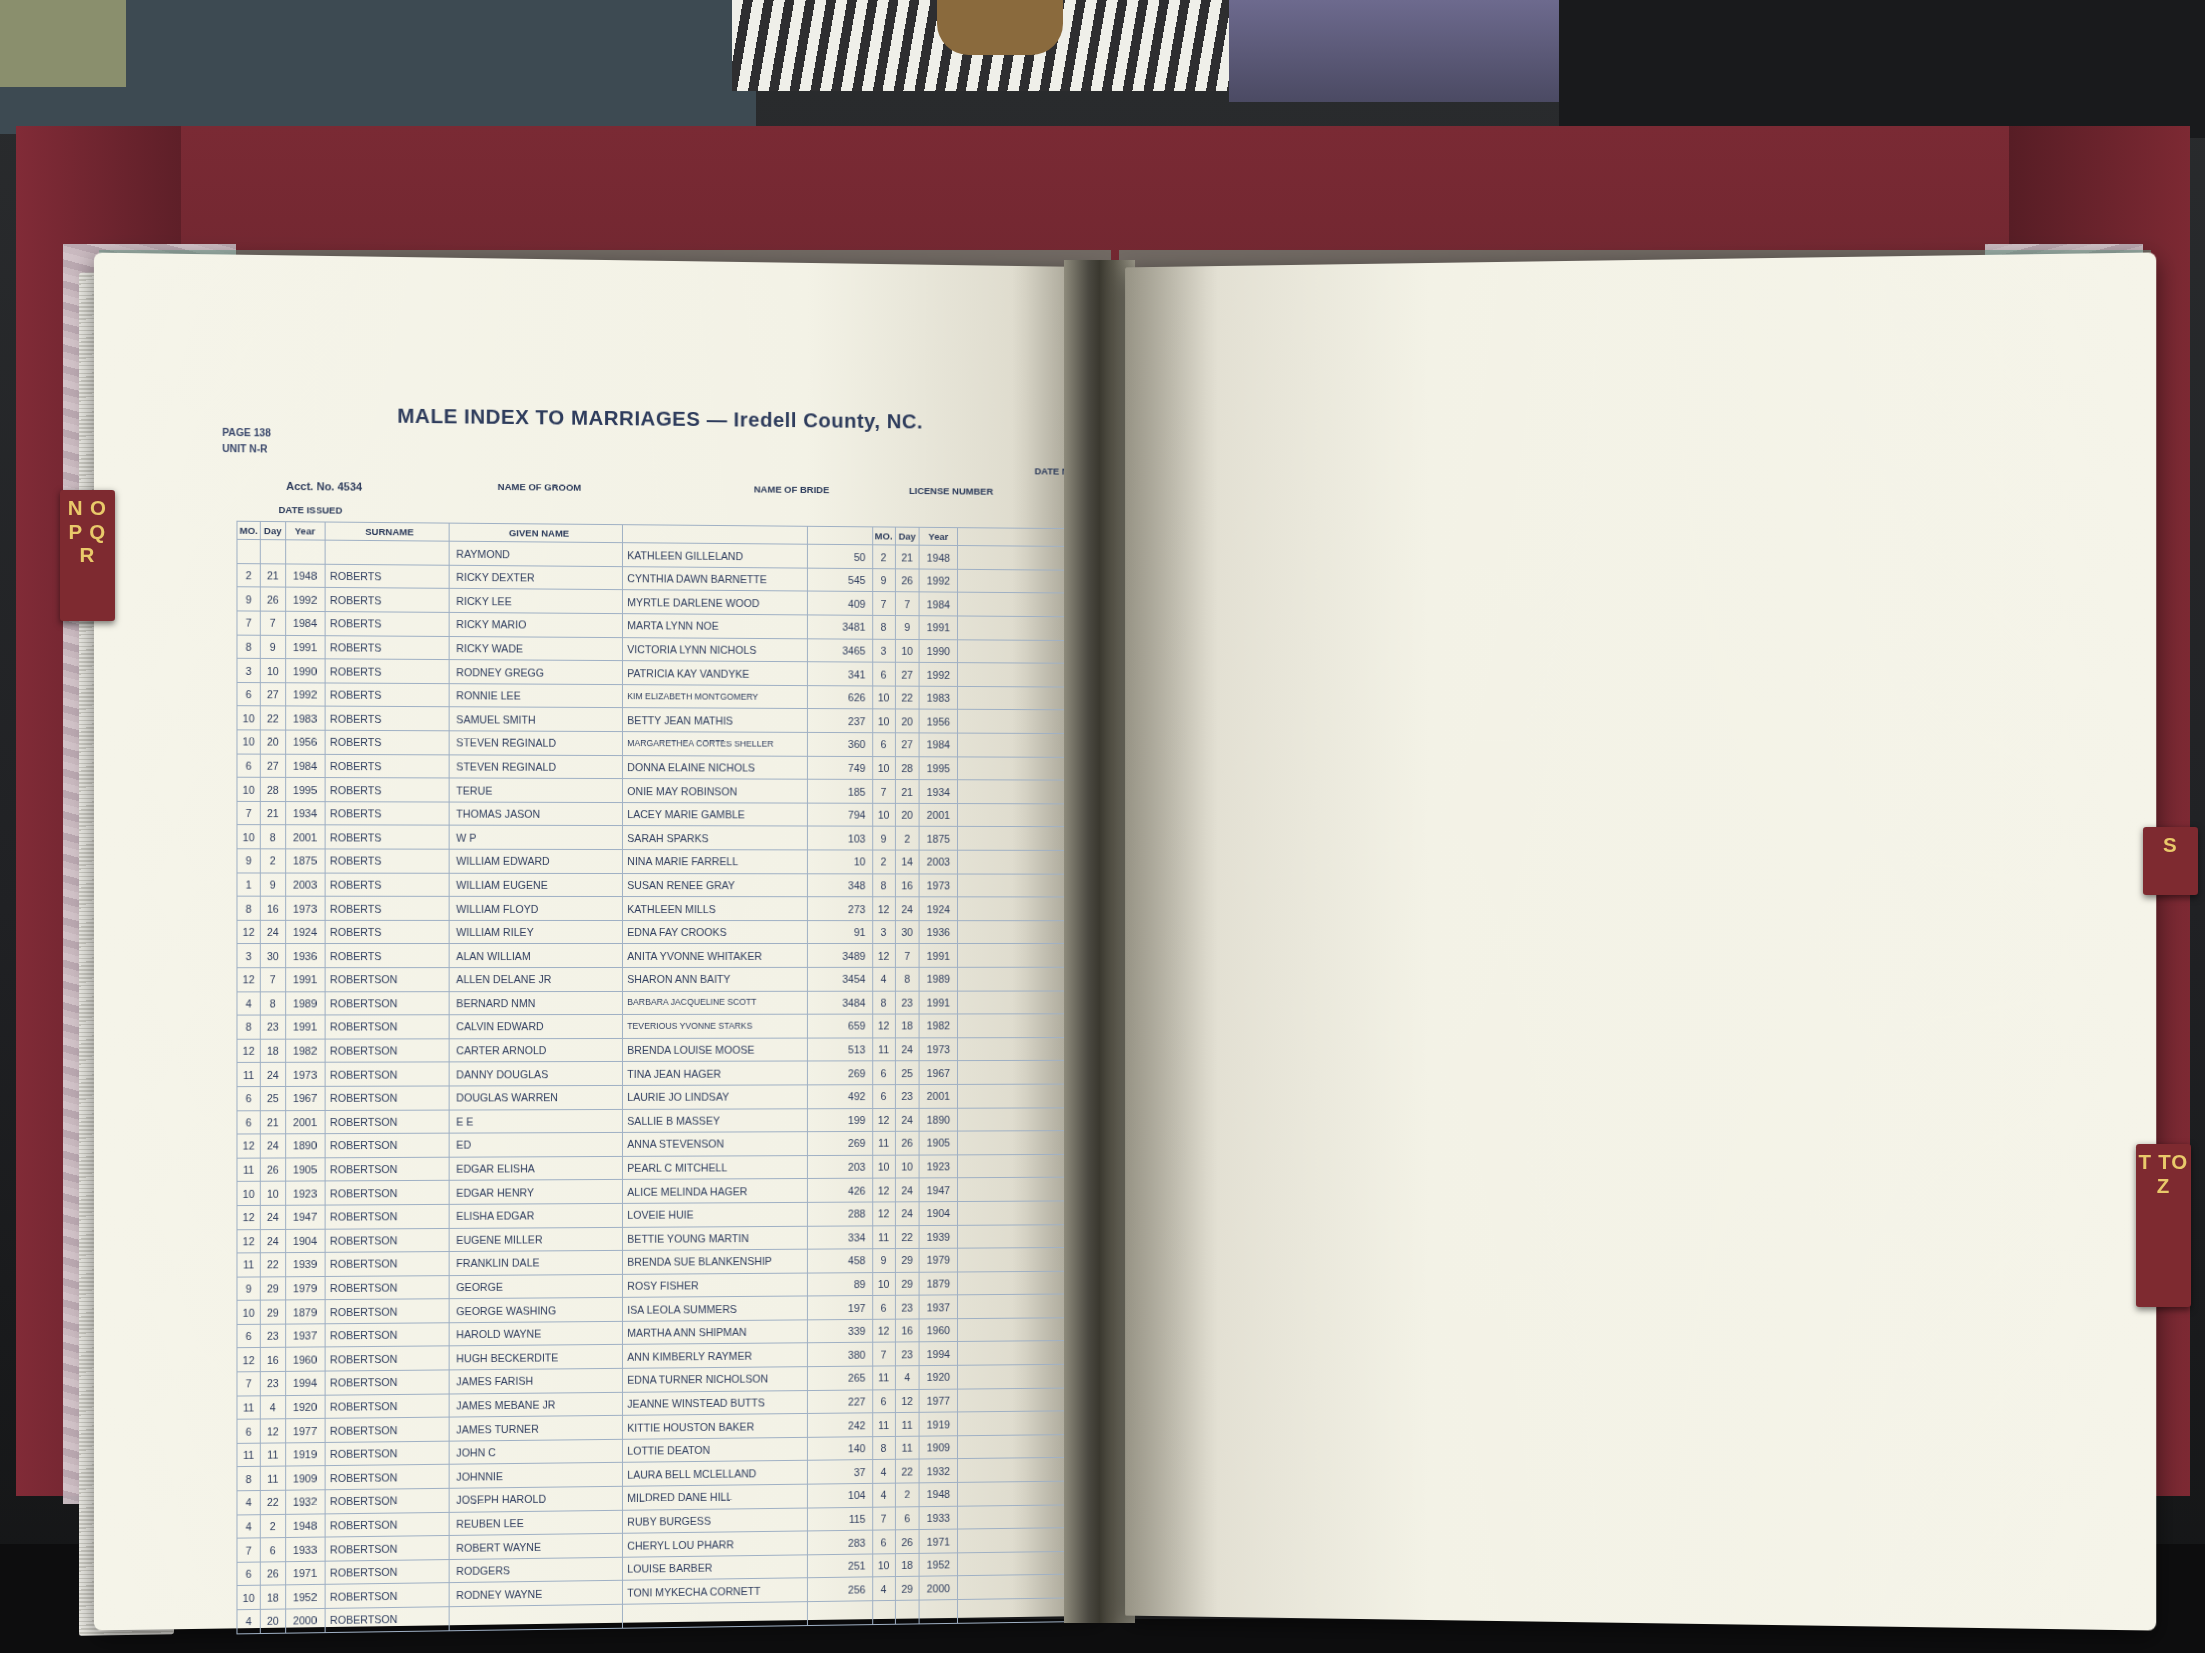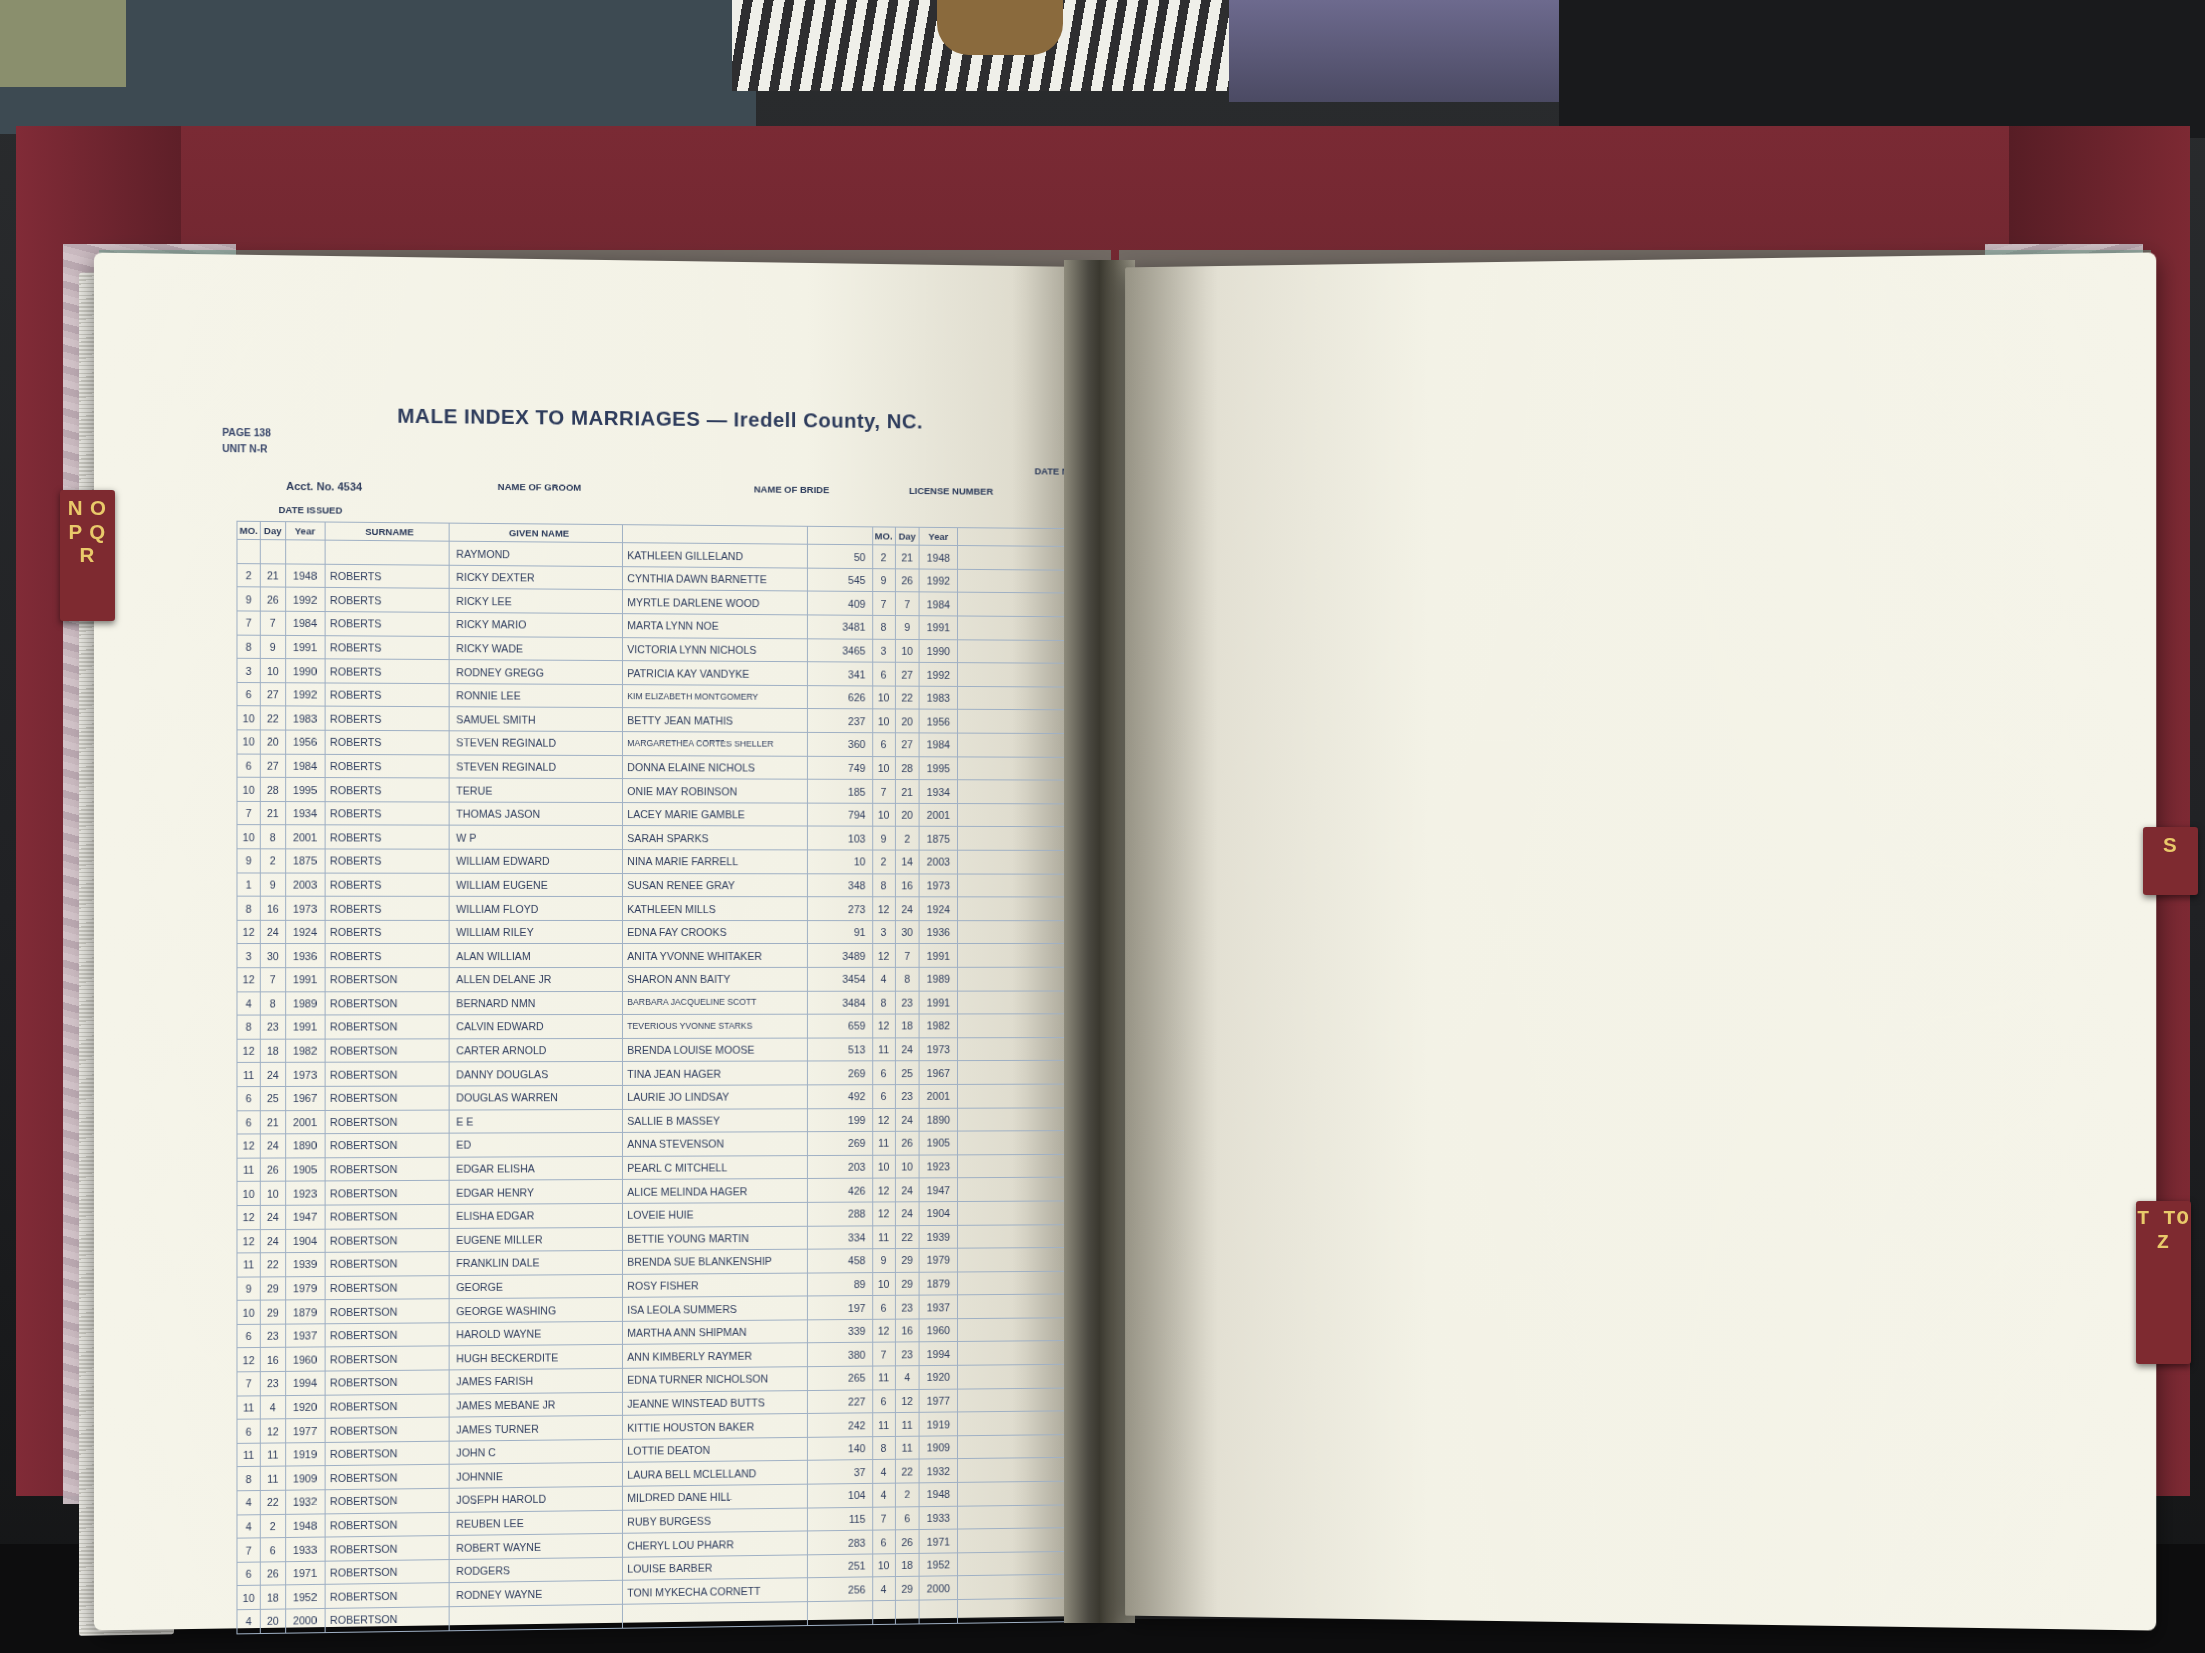--- a/index.html
+++ b/index.html
@@ -45,21 +45,21 @@
   .topband{position:absolute;top:124px;height:19px;background:#6fa08c;opacity:.55;}
   .topband.l{left:83px;width:1012px;}
   .topband.r{left:1103px;width:1032px;}
 
   
   .tab{position:absolute;width:55px;background:#7e2a30;color:#e9c96a;font-weight:bold;
       font-size:20.5px;text-align:center;letter-spacing:0.8px;line-height:23.6px;padding:6.3px 0;border-radius:3.2px;
       box-shadow:0 2.4px 6.3px rgba(0,0,0,.5);}
   .tab.t1{left:44px;top:364px;height:118px;}
   .tab.t2{left:2127px;top:701px;height:55px;}
-  .tab.t3{left:2120px;top:1075px;height:150px;font-family:Liberation Mono, monospace;}
+  .tab.t3{left:2120px;top:1018px;height:150px;}
 
   
   .sheet{position:absolute;color:#3a4a6b;}
   .sheetL{left:126px;top:154px;width:945px;height:1323px;}
 
   .hdr-title{position:absolute;font-size:20.5px;font-weight:bold;color:#2e3c5c;letter-spacing:0.5px;white-space:nowrap;}
   .small{font-size:10.2px;color:#39476b;}
   .acct{font-size:11px;font-weight:bold;color:#2e3c5c;}
 
   table.led{position:absolute;border-collapse:collapse;font-size:10.6px;color:#2f3d5e;}

